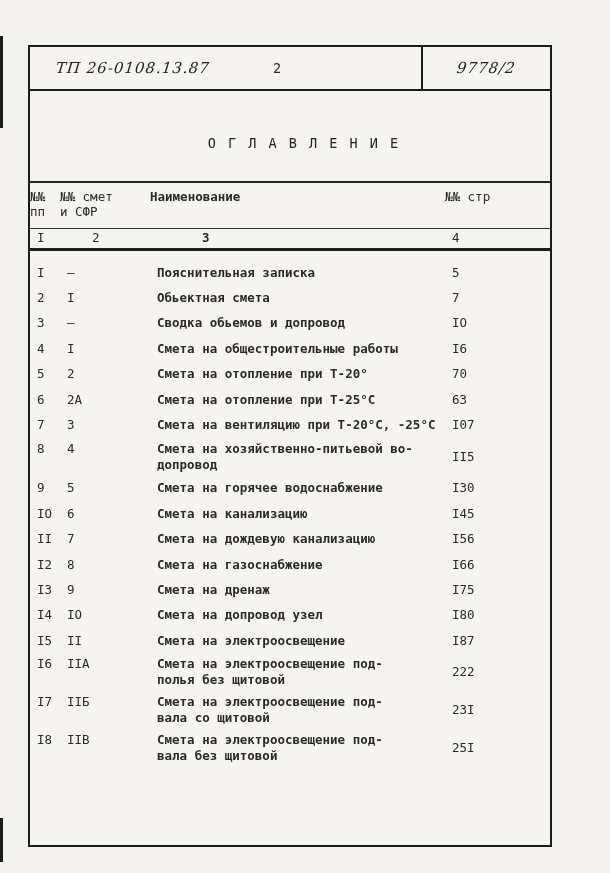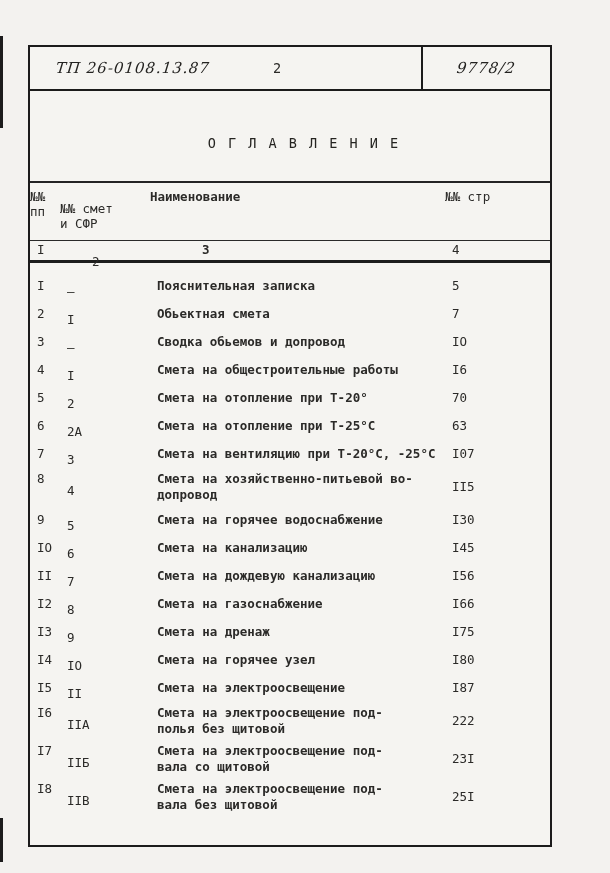--- a/index.html
+++ b/index.html
@@ -67,21 +67,21 @@
   }
 
   
   .rule-top { margin-top: 30px; border-top: 2px solid #242424; }
   .rule-mid { border-top: 1px solid #2a2a2a; }
   .rule-thick { border-top: 3px solid #1d1d1d; }
 
   
   .grid { display: flex; padding-left: 7px; padding-right: 4px; }
   .c-num  { flex: 0 0 30px; }
-  .c-est  { flex: 0 0 90px; margin-top: 12px; }
+  .c-est  { flex: 0 0 90px; }
   .c-name { flex: 0 0 295px; white-space: pre-line; font-weight: bold; }
   .c-page { flex: 1 1 auto; text-align: left; }
 
   .thead { padding: 6px 0 9px 0; font-size: 12.5px; line-height: 15px; }
   .thead .cell { white-space: pre-line; }
   .thead .c-page { padding-top: 0; }
 
   .colnums { height: 19px; font-size: 12.5px; padding-top: 1px; }
   .colnums .c-est  { text-indent: 25px; }
   .colnums .c-name { text-indent: 45px; }
@@ -223,21 +223,21 @@
       <div class="row grid">
         <span class="c-num">I3</span>
         <span class="c-est">9</span>
         <span class="c-name">Смета на дренаж</span>
         <span class="c-page">I75</span>
       </div>
 
       <div class="row grid">
         <span class="c-num">I4</span>
         <span class="c-est">IO</span>
-        <span class="c-name">Смета на горячее узел</span>
+        <span class="c-name">Смета на допровод узел</span>
         <span class="c-page">I80</span>
       </div>
 
       <div class="row grid">
         <span class="c-num">I5</span>
         <span class="c-est">II</span>
         <span class="c-name">Смета на электроосвещение</span>
         <span class="c-page">I87</span>
       </div>
 

